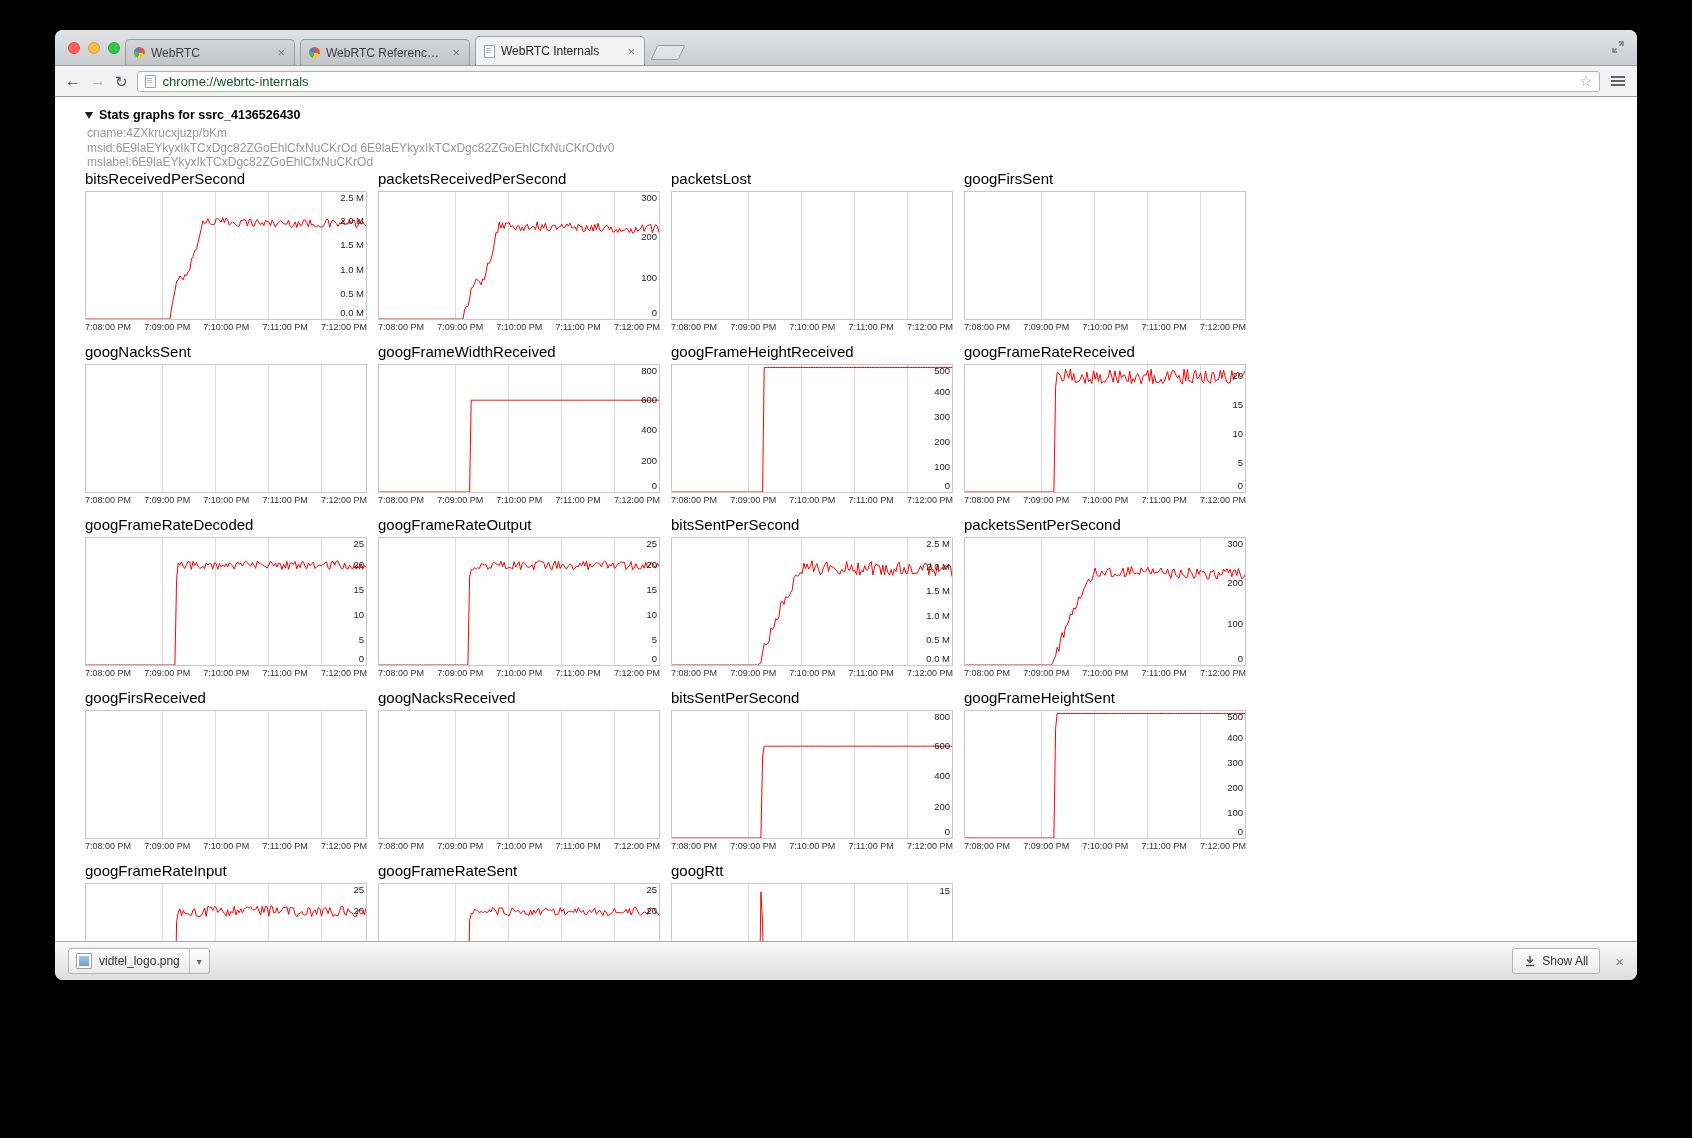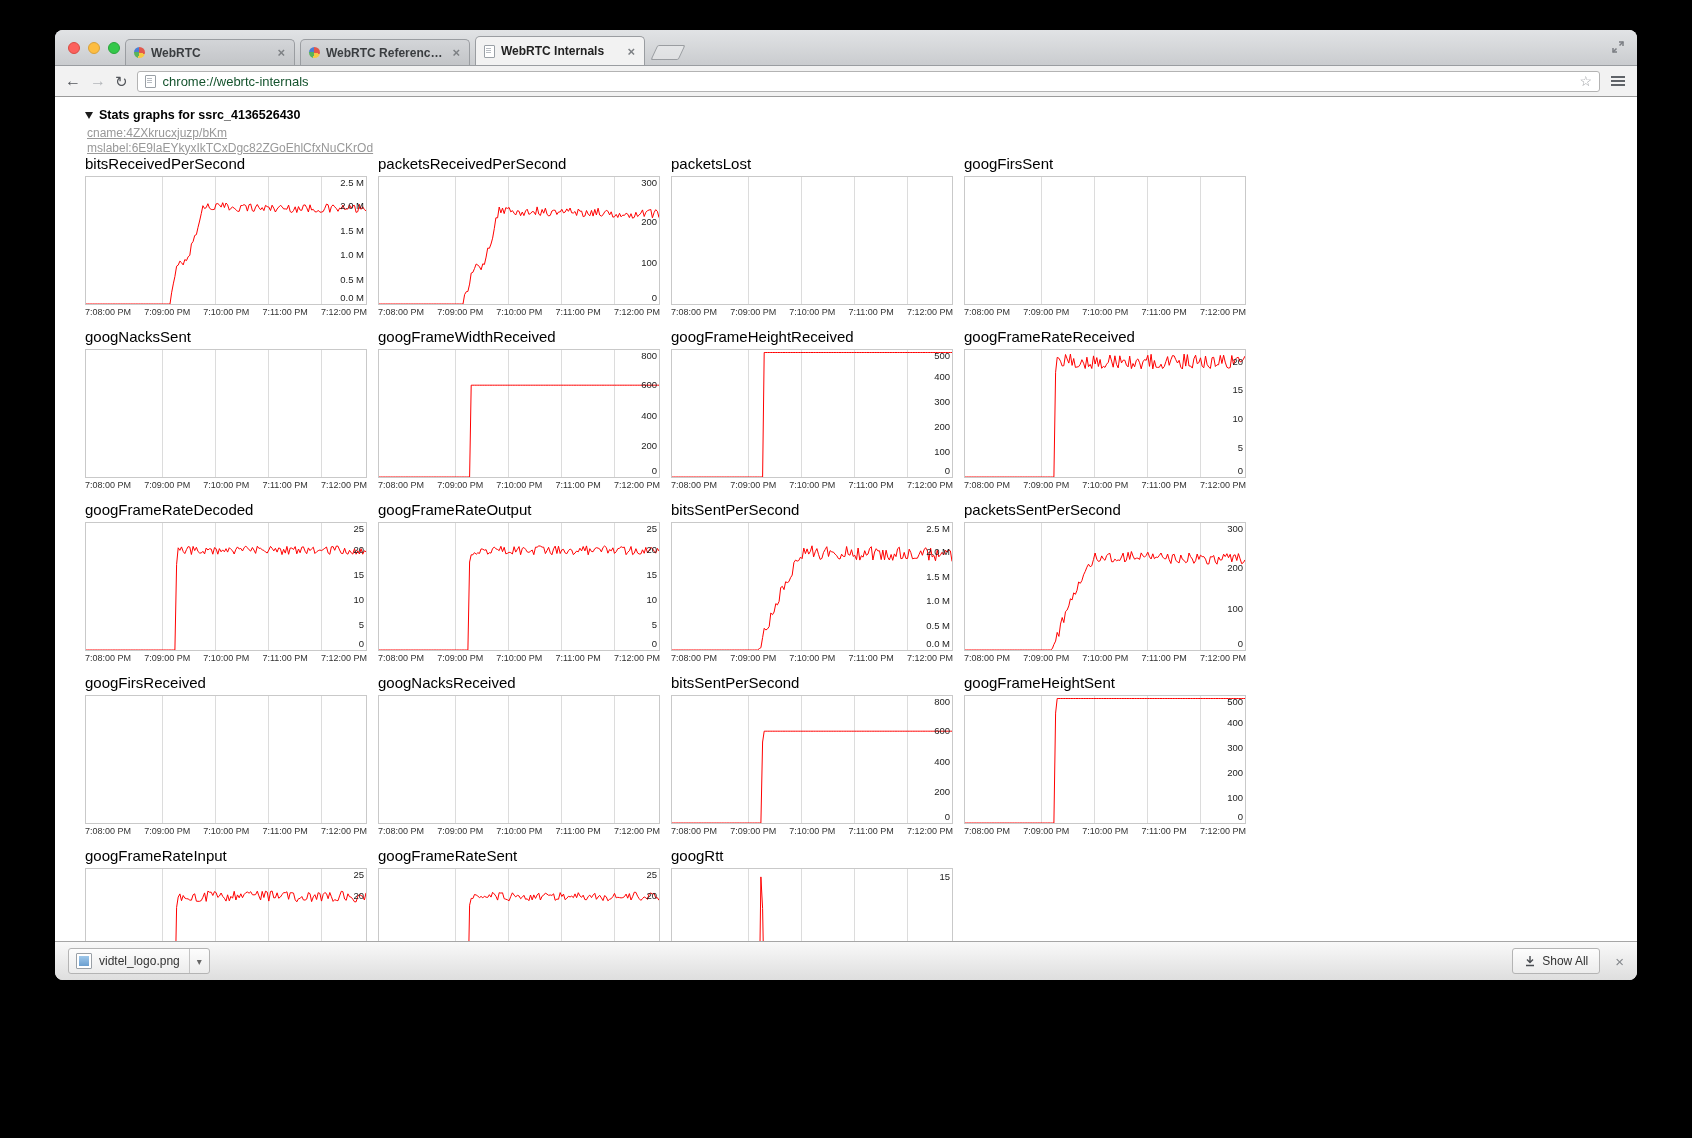--- a/index.html
+++ b/index.html
@@ -2,21 +2,21 @@
 <html><head>
 <meta charset="utf-8">
 <style>
   html,body{margin:0;padding:0;}
   body{width:1692px;height:1138px;background:#000;font-family:"Liberation Sans",sans-serif;position:relative;overflow:hidden;}
   .window{position:absolute;left:55px;top:30px;width:1582px;height:950px;border-radius:8px;overflow:hidden;
           background:#fff;display:flex;flex-direction:column;box-shadow:0 18px 60px rgba(0,0,0,.75);}
 
   
   .tabstrip{flex:0 0 36px;height:36px;background:linear-gradient(#e1e3e5,#cacccf);position:relative;
-            display:flex;align-items:flex-end;padding:0 8px;border-bottom:1px solid #9a9da1;box-sizing:border-box;font-weight:bold;}
+            display:flex;align-items:flex-end;padding:0 8px;border-bottom:1px solid #9a9da1;box-sizing:border-box;}
   .traffic{position:absolute;left:13px;top:12px;display:flex;gap:8px;}
   .light{width:12px;height:12px;border-radius:50%;box-sizing:border-box;}
   .light.red{background:#fc615d;border:1px solid #d94c44;}
   .light.yellow{background:#fdbd41;border:1px solid #d8a13a;}
   .light.green{background:#34c84a;border:1px solid #2aa53c;}
   .tabs{display:flex;align-items:flex-end;margin-left:62px;height:100%;}
   .tab{width:170px;height:26px;display:flex;align-items:center;gap:6px;padding:0 8px;margin-right:5px;
        border:1px solid #9a9da1;border-bottom:none;border-radius:5px 5px 0 0;background:linear-gradient(#d3d5d8,#c3c5c8);
        font-size:12px;color:#3a3d40;box-sizing:border-box;}
   .tab.active{background:#f2f2f2;height:29px;color:#222;}
@@ -43,21 +43,21 @@
   .url-text{flex:1;font-size:13px;color:#14532d;}
   .star-icon{color:#9a9da1;font-size:14px;line-height:1;}
   .menu-btn{display:flex;flex-direction:column;gap:2px;padding:2px;}
   .menu-btn span{display:block;width:14px;height:2px;background:#5f6368;}
 
   
   .content{flex:1 1 auto;overflow:hidden;background:#fff;padding:10px 0 0 30px;box-sizing:border-box;}
   .stats-header{display:flex;align-items:center;gap:6px;font-weight:bold;font-size:12.5px;color:#000;line-height:16px;}
   .tri-down{width:0;height:0;border-left:4.5px solid transparent;border-right:4.5px solid transparent;border-top:7px solid #1c1c1c;}
   .meta-block{margin:3px 0 0 2px;}
-  .meta-line{color:#989898;font-size:12px;line-height:14.5px;text-decoration:underline;}
+  .meta-line{color:#989898;font-size:12px;line-height:14.5px;}
   .charts-grid{display:grid;grid-template-columns:repeat(4,293px);}
   .chart-cell{margin-bottom:11px;}
   .chart-title{font-size:15px;color:#000;margin:0 0 3px 0;line-height:18px;}
   .chart-plot{width:280px;height:127px;border:1px solid #c9c9c9;position:relative;background:#fff;box-sizing:content-box;}
   .gridline{position:absolute;top:0;bottom:0;width:1px;background:#dcdcdc;}
   .chart-svg{position:absolute;left:0;top:0;}
   .ylab{position:absolute;right:2px;font-size:9.5px;color:#1c1c1c;line-height:10px;background:transparent;}
   .xrow{width:282px;display:flex;justify-content:space-between;font-size:9px;color:#333;margin-top:2px;white-space:nowrap;}
 
   
@@ -127,20 +127,21 @@
       </div>
   </div>
 
   <div class="content">
     <div class="stats-header">
       <span class="tri-down"></span>
       <span>Stats graphs for ssrc_4136526430</span>
     </div>
     <div class="meta-block">
       <div class="meta-line">cname:4ZXkrucxjuzp/bKm</div>
+      <div class="meta-line">msid:6E9laEYkyxIkTCxDgc82ZGoEhlCfxNuCKrOd 6E9laEYkyxIkTCxDgc82ZGoEhlCfxNuCKrOdv0</div>
       <div class="meta-line">mslabel:6E9laEYkyxIkTCxDgc82ZGoEhlCfxNuCKrOd</div>
     </div>
     <div class="charts-grid">
         <div class="chart-cell">
           <div class="chart-title">bitsReceivedPerSecond</div>
           <div class="chart-plot">
             <div class="gridline" style="left: 27%;"></div>
             <div class="gridline" style="left: 46%;"></div>
             <div class="gridline" style="left: 65%;"></div>
             <div class="gridline" style="left: 84%;"></div>

